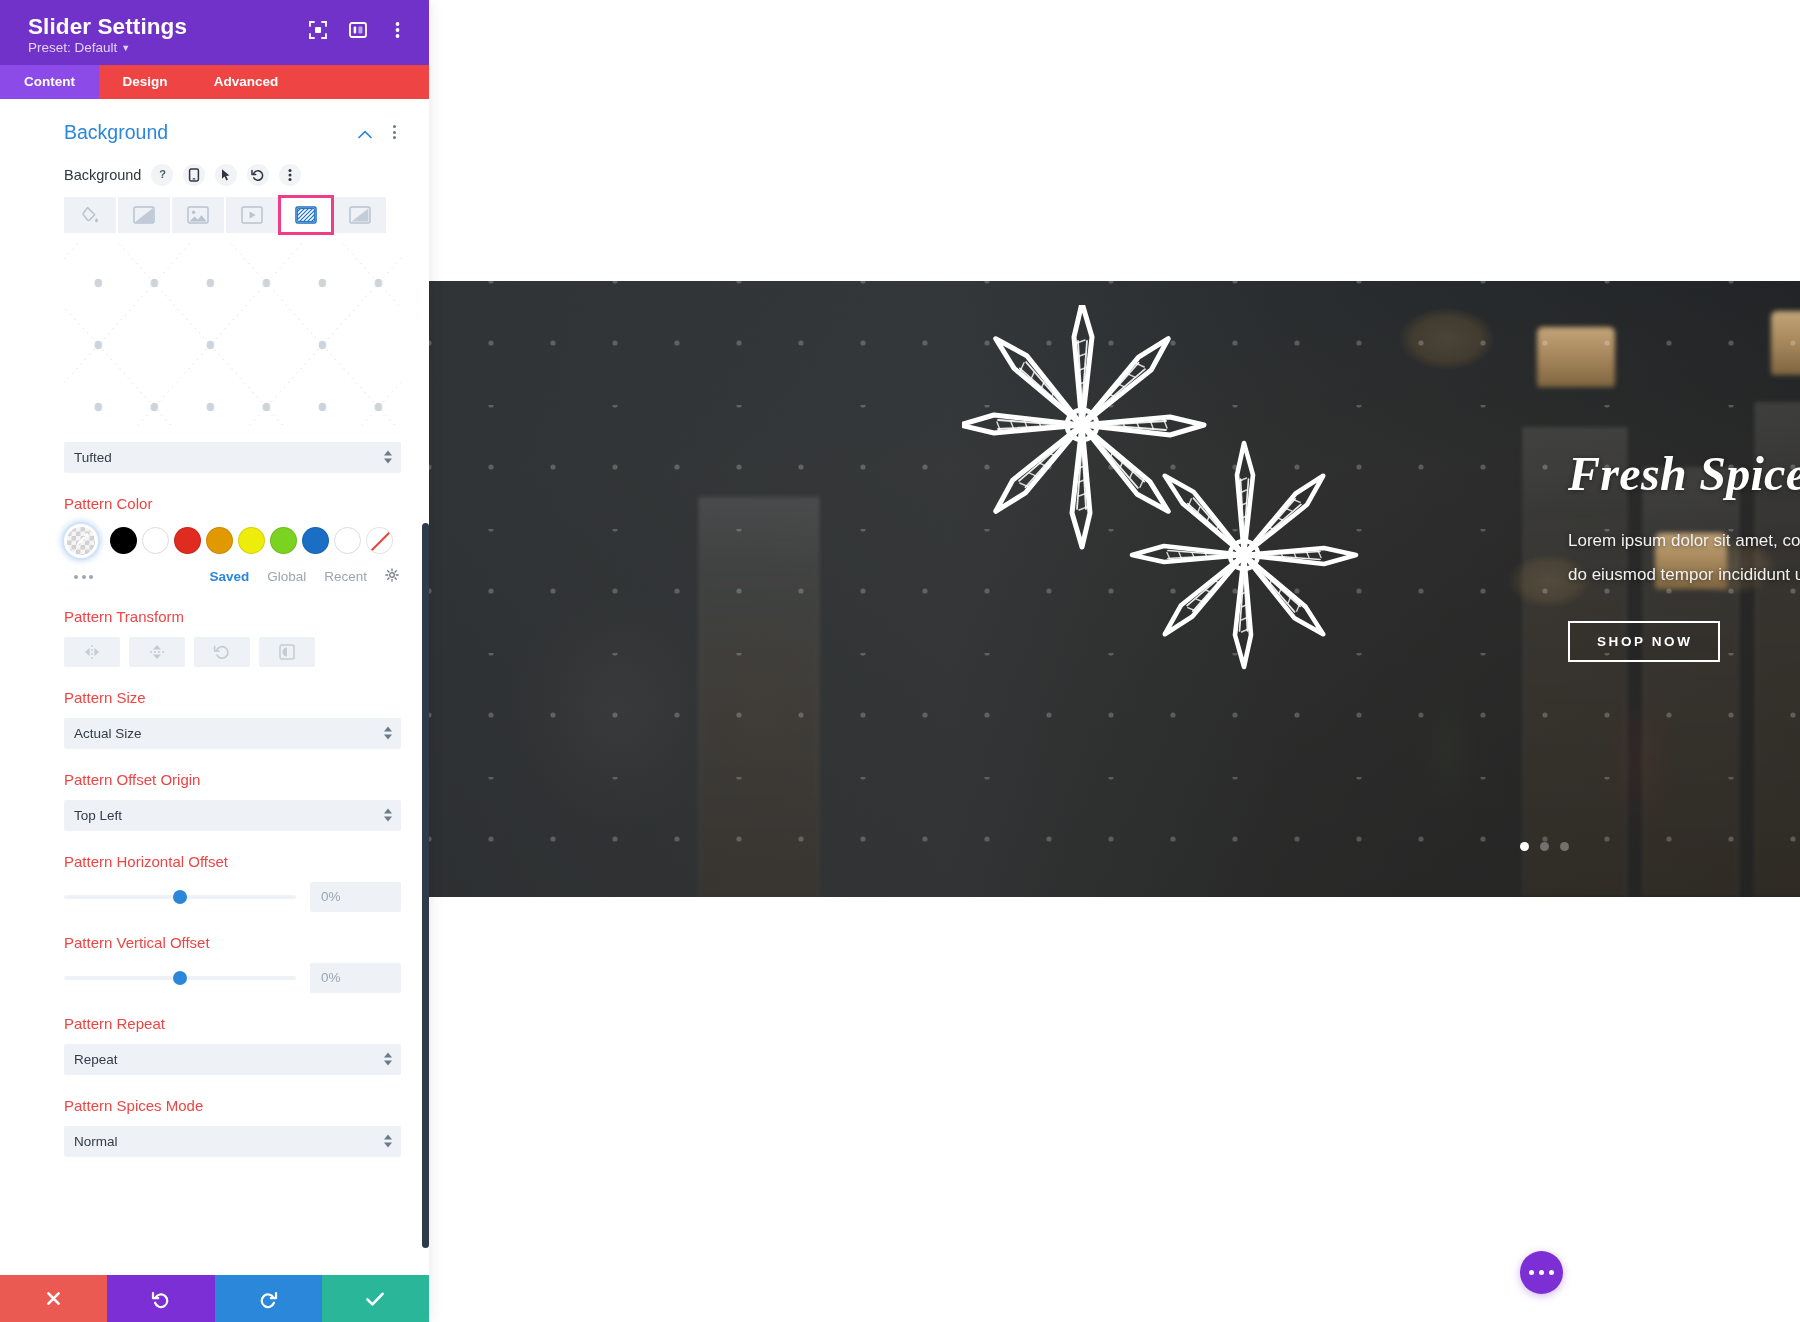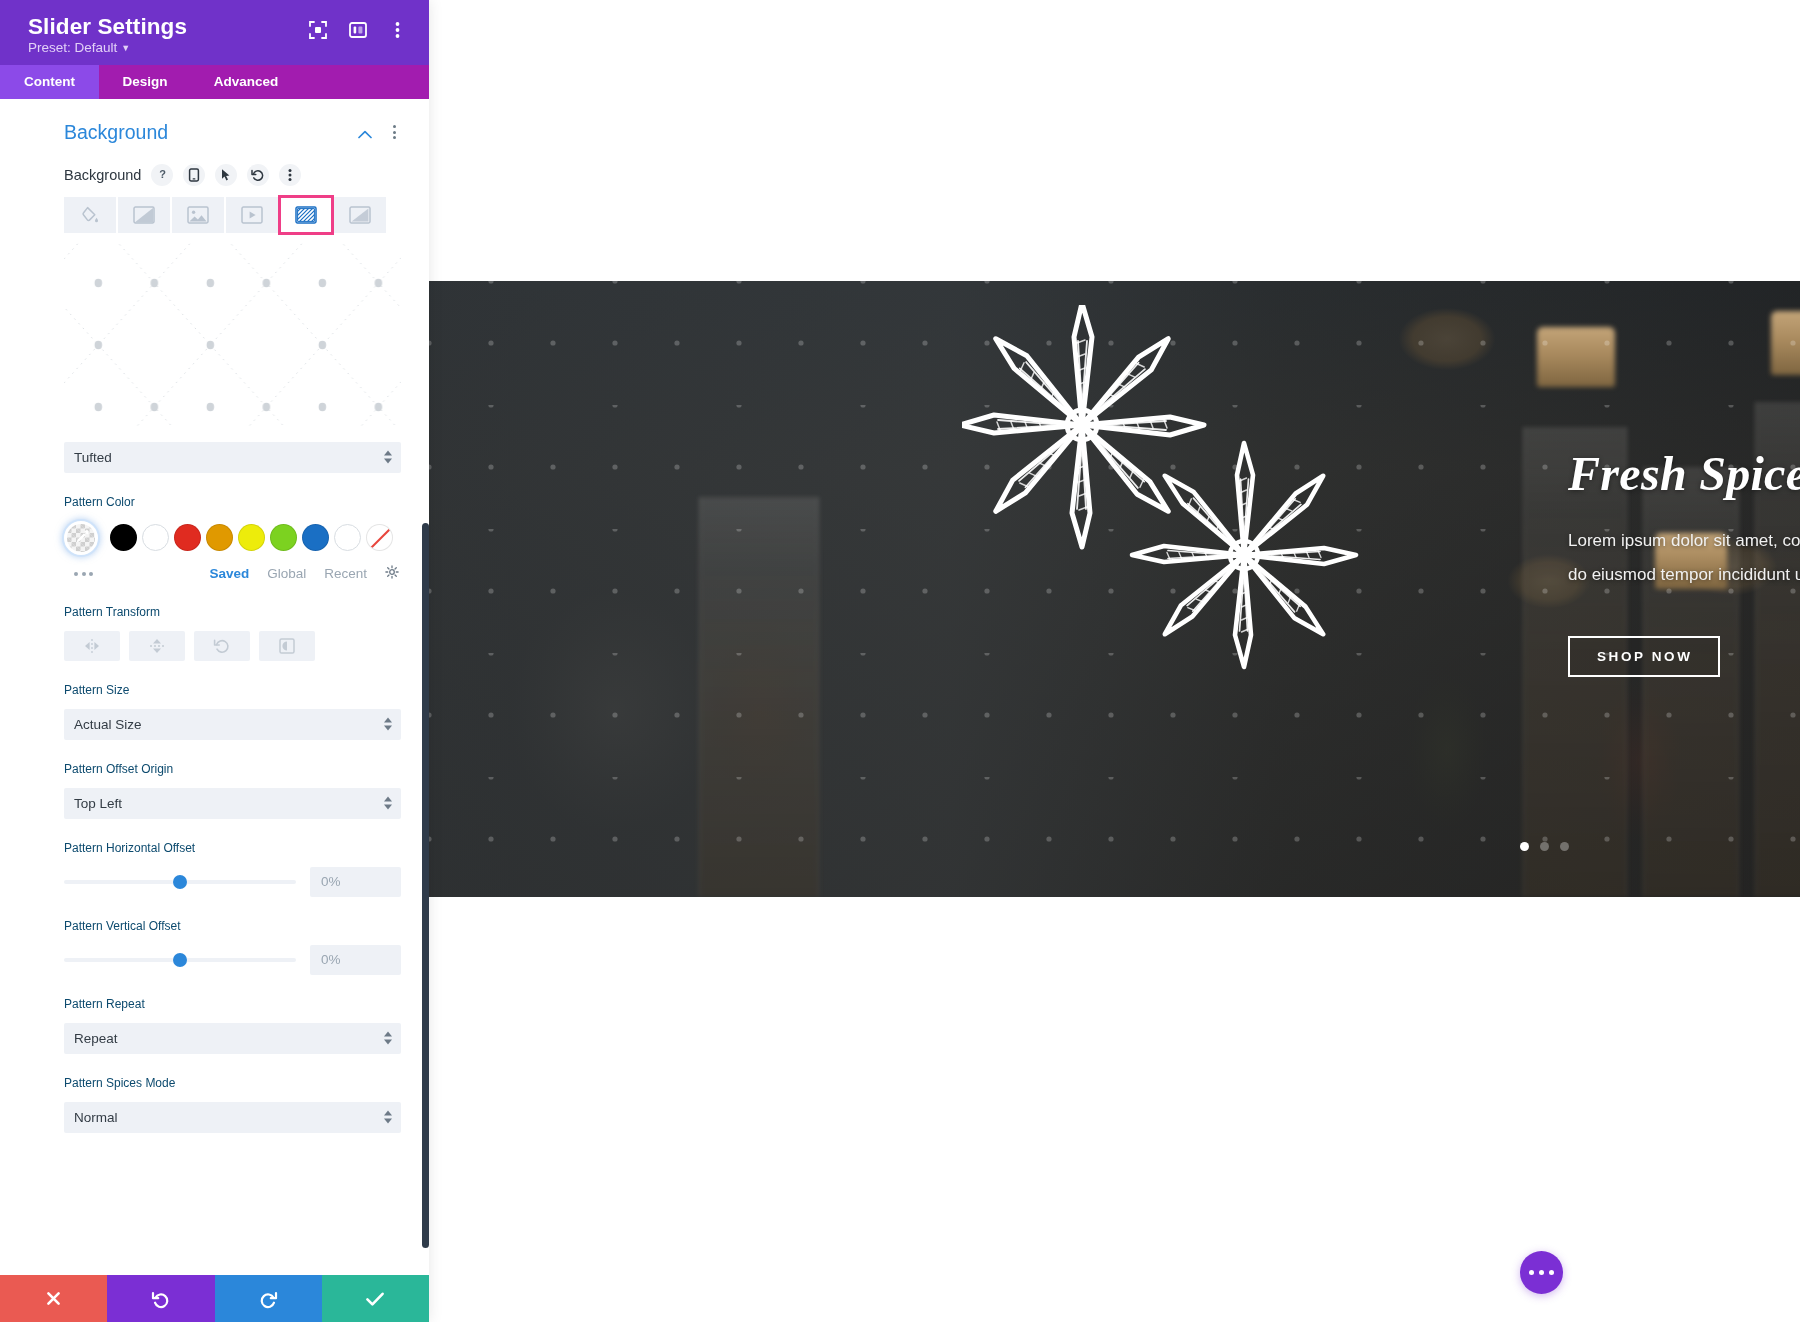--- a/index.html
+++ b/index.html
@@ -33,21 +33,21 @@
   }
   .panel-preset {
     color: #e2d0f7; font-size: 13.5px; 
     display: flex; align-items: center; gap: 4px;
   }
   .caret-tiny { font-size: 9px; color: #e2d0f7; position: relative; top: 1px; }
   .hdr-icons { display: flex; align-items: center; gap: 21px; padding-top: 6px; }
   .hdr-ico { width: 19px; height: 19px; display: flex; align-items: center; justify-content: center; cursor: pointer; }
   .hdr-ico svg { display: block; }
 
-  .tabs { display: flex; background: #a21caf; height: 34px; text-align: center; }
+  .tabs { display: flex; background: #ef4444; height: 34px; text-align: center; }
   .tab {
     display: flex; align-items: center; justify-content: center;
     color: #ffffff; font-size: 13.5px; font-weight: bold; cursor: pointer;
     height: 34px;
   }
   .tab.t-content { width: 99px; background: #8c4ae8; }
   .tab.t-design   { width: 92px; }
   .tab.t-advanced { width: 110px; }
 
   
@@ -113,21 +113,21 @@
     border-radius: 2px; cursor: pointer;
   }
   .sel-arrows {
     position: absolute; right: 9px; top: 50%; transform: translateY(-50%);
     pointer-events: none; display: flex; flex-direction: column; gap: 3px;
   }
   .sel-arrows .a { width: 0; height: 0; border-left: 4px solid transparent; border-right: 4px solid transparent; }
   .sel-arrows .up { border-bottom: 5px solid #6d7a87; }
   .sel-arrows .dn { border-top: 5px solid #6d7a87; }
 
-  .grp-label { font-size: 12px; color: #0c4a6e; margin: 22px 0 12px; }
+  .grp-label { font-size: 15px; color: #ef4444; margin: 22px 0 12px; }
 
   
   .swatch-row { display: flex; align-items: center; gap: 5px; }
   .sw {
     width: 27px; height: 27px; border-radius: 50%;
     cursor: pointer; flex: 0 0 27px;
     border: 1px solid rgba(0,0,0,.10);
     position: relative;
   }
   .sw.picker {
@@ -260,21 +260,21 @@
     font-size: 48px; line-height: 1.06; letter-spacing: .3px;
     text-shadow: 0 1px 5px rgba(0,0,0,.45);
     white-space: nowrap;
   }
   .hero-sub {
     color: #f1f1f1; font-size: 17px; line-height: 2.0;
     margin-top: 24px; max-width: 452px;
     text-shadow: 0 1px 4px rgba(0,0,0,.5);
   }
   .hero-btn {
-    display: inline-block; margin-top: 44px;
+    display: inline-block; margin-top: 29px;
     border: 2px solid #ffffff; color: #ffffff;
     padding: 11px 25px 11px 27px; font-size: 13.5px;
     letter-spacing: 2.6px; font-weight: bold; cursor: pointer;
     background: rgba(0,0,0,.05);
   }
   .hero-dots {
     position: absolute; left: 1091px; bottom: 46px;
     display: flex; gap: 11px; align-items: center;
   }
   .hdot { width: 9px; height: 9px; border-radius: 50%; background: rgba(255,255,255,.32); cursor: pointer; }

